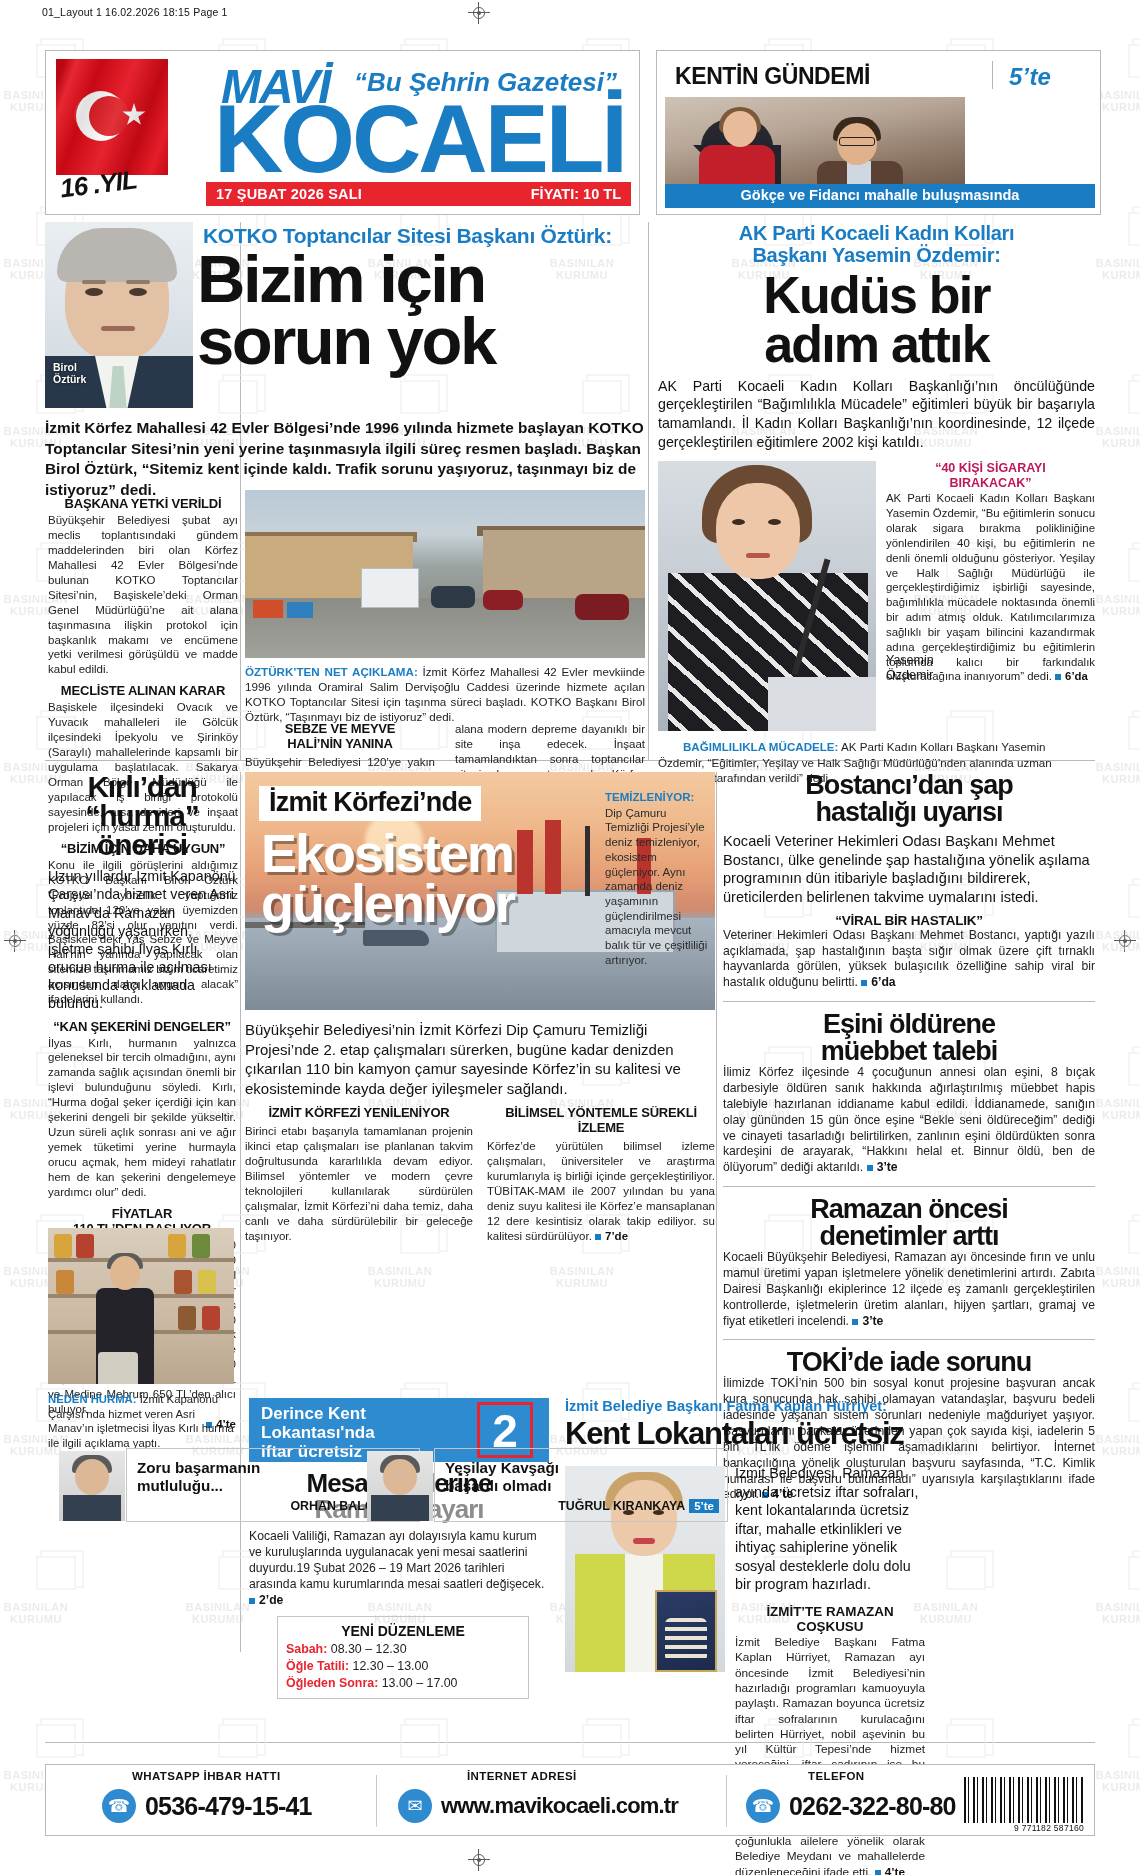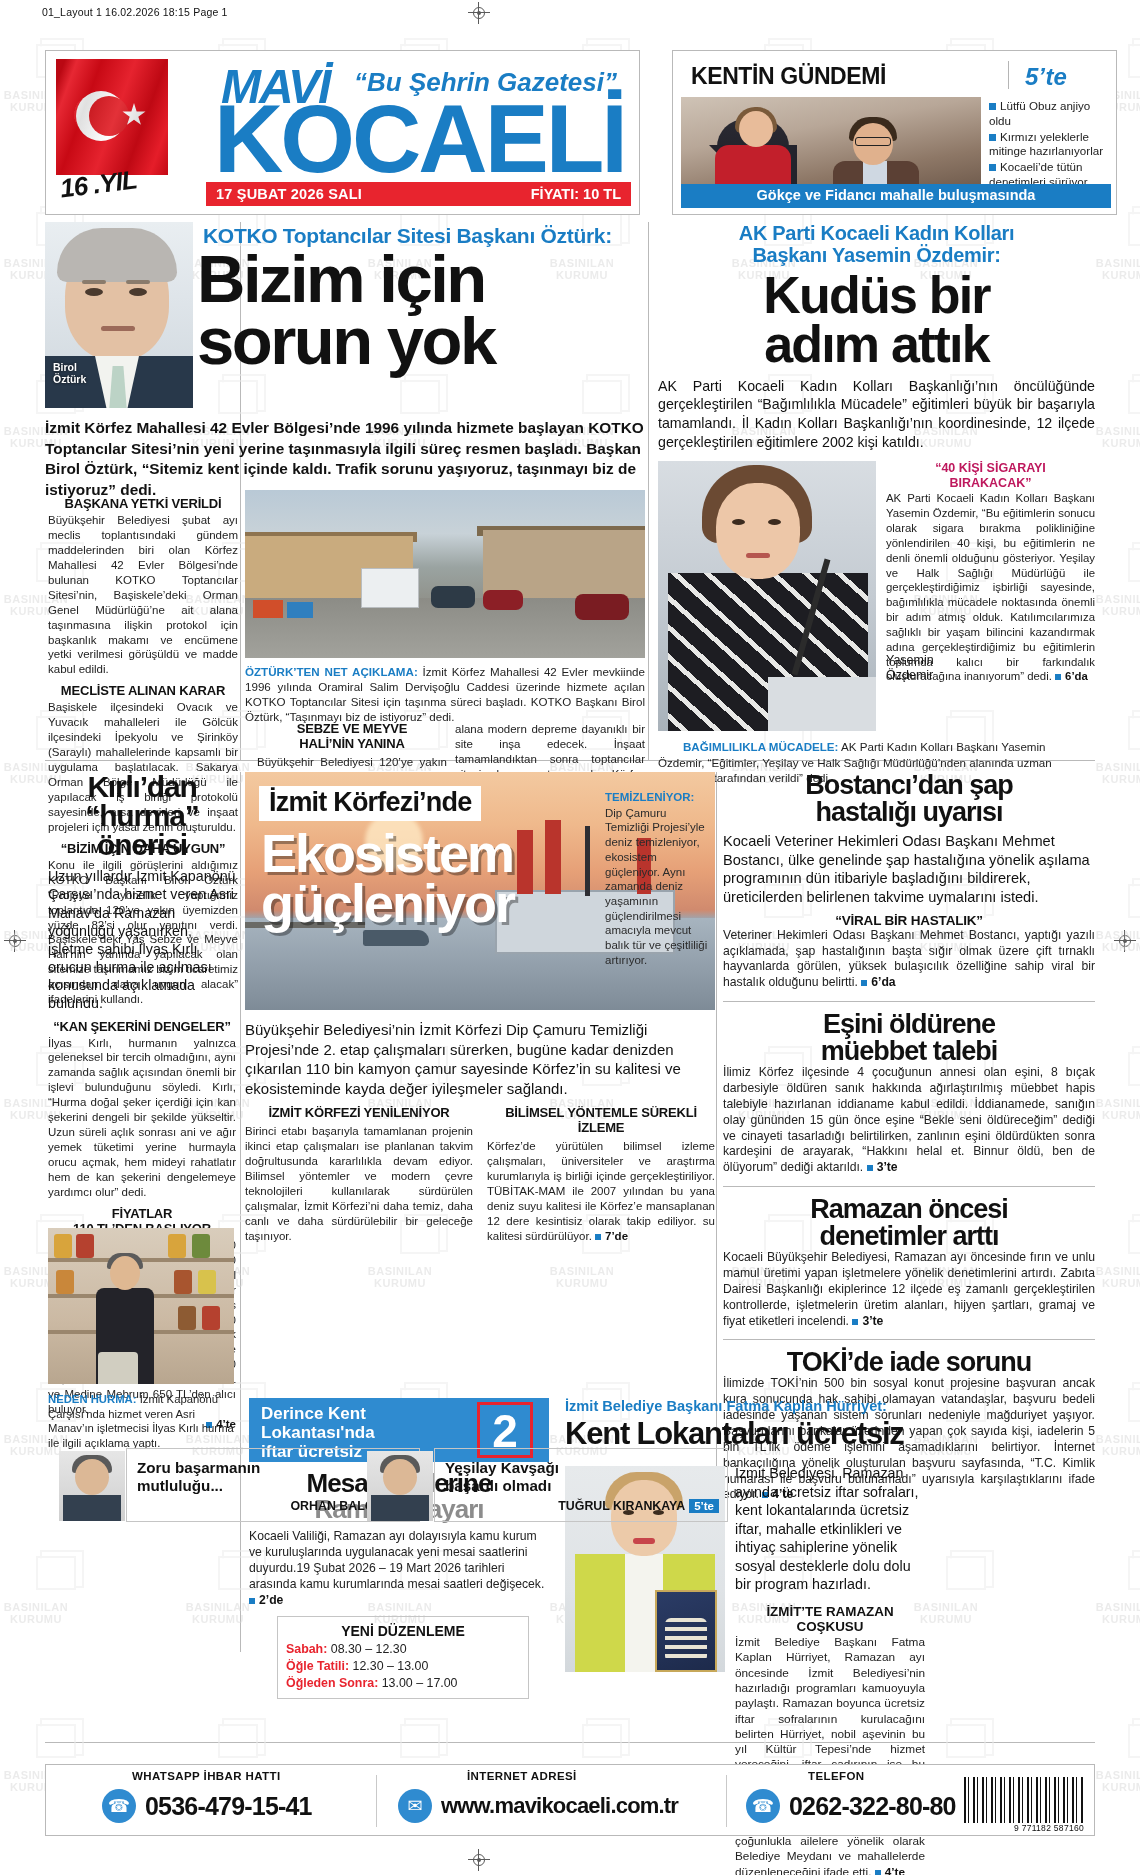--- a/index.html
+++ b/index.html
@@ -109,21 +109,21 @@
     position: absolute; left: 10px; top: 4px;
     color: #fff; font-size: 14.5px; font-weight: bold; letter-spacing: .2px;
   }
   .datebar .p {
     position: absolute; right: 10px; top: 4px;
     color: #fff; font-size: 14.5px; font-weight: bold;
   }
 
   
   .gundem {
-    position: absolute; left: 672px; top: 50px; width: 445px; height: 165px;
+    position: absolute; left: 656px; top: 50px; width: 445px; height: 165px;
     border: 1px solid #b9b9b9; background: #fff; z-index: 10; padding-left: 8px;
   }
   .gundem-title {
     position: absolute; left: 18px; top: 12px;
     font-size: 23px; font-weight: 900; color: #111; letter-spacing: -.4px;
   }
   .gundem-div {
     position: absolute; left: 335px; top: 10px; width: 1px; height: 28px;
     background: #b5b5b5;
   }
@@ -226,21 +226,21 @@
   .cp-box1 { position:absolute; left: 8px; top: 110px; width: 30px; height: 18px; background:#d14e2a;}
   .cp-box2 { position:absolute; left: 42px; top: 112px; width: 26px; height: 16px; background:#2f7fbf;}
 
   .col-right-text { position: absolute; left: 200px; top: 174px; width: 400px; }
   .caption-lead {
     font-size: 11.6px; line-height: 1.3; color: #222; text-align: justify;
   }
   .caption-lead b { color: #1a7dc4; }
   .sub2cols { position: absolute; left: 200px; top: 232px; width: 400px; }
   .sc { position: absolute; width: 190px; top: 0; }
-  .sc.a { left: 12px; } .sc.b { left: 210px; }
+  .sc.a { left: 0; } .sc.b { left: 210px; }
   .mini-head {
     font-size: 13px; font-weight: 900; color: #111; text-align: center;
     line-height: 1.15; margin-bottom: 3px; letter-spacing: -.2px;
   }
   .body-s { font-size: 11.5px; line-height: 1.3; color: #222; text-align: justify; }
   .sec-head {
     font-size: 13px; font-weight: 900; color: #111; text-align: center;
     margin: 6px 0 2px; letter-spacing: -.2px;
   }
   .pg { color: #111; font-weight: bold; white-space: nowrap; }
@@ -762,25 +762,20 @@
       <div class="p1hair"></div>
         <div class="p1h"></div>
       <div class="p2">
           <div class="p2body"></div>
           <div class="p2shirt"></div>
           <div class="p2hair"></div>
           <div class="p2h"></div>
           <div class="p2gl"></div>
         </div>
     </div>
-    <div class="gundem-bullets" id="gundemBullets">
-        <div class="bl"><span class="bsq"></span><span>Lütfü Obuz anjiyo oldu</span></div>
-        <div class="bl"><span class="bsq"></span><span>Kırmızı yeleklerle mitinge hazırlanıyorlar</span></div>
-        <div class="bl"><span class="bsq"></span><span>Kocaeli’de tütün denetimleri sürüyor</span></div>
-      </div>
     <div class="gundem-caption">
       <span>Gökçe ve Fidancı mahalle buluşmasında</span>
     </div>
   </div>
 
   <div class="lead">
     <div class="lead-photo">
       <div class="face"></div>
         <div class="hair"></div>
       <div class="brL"></div>

